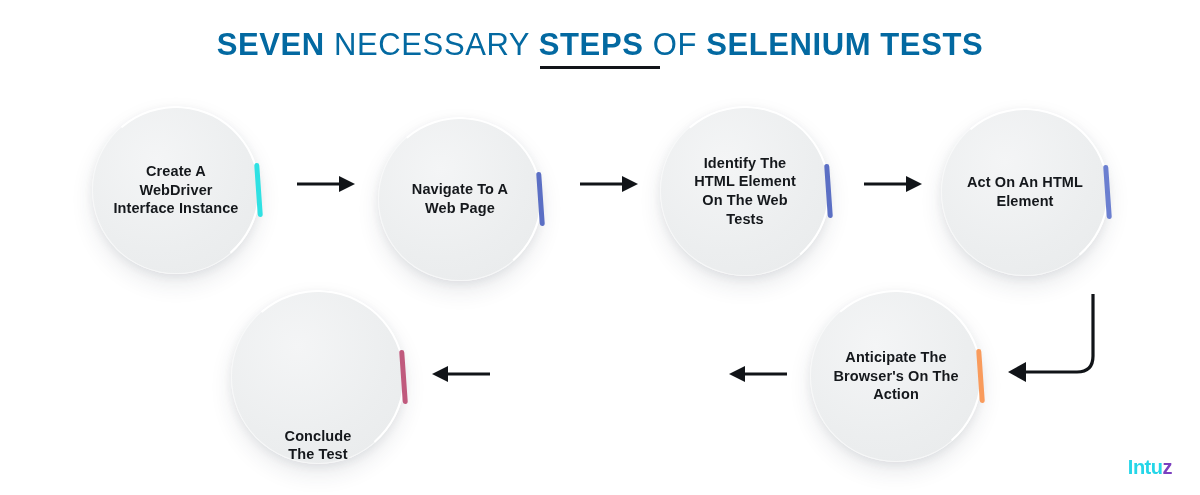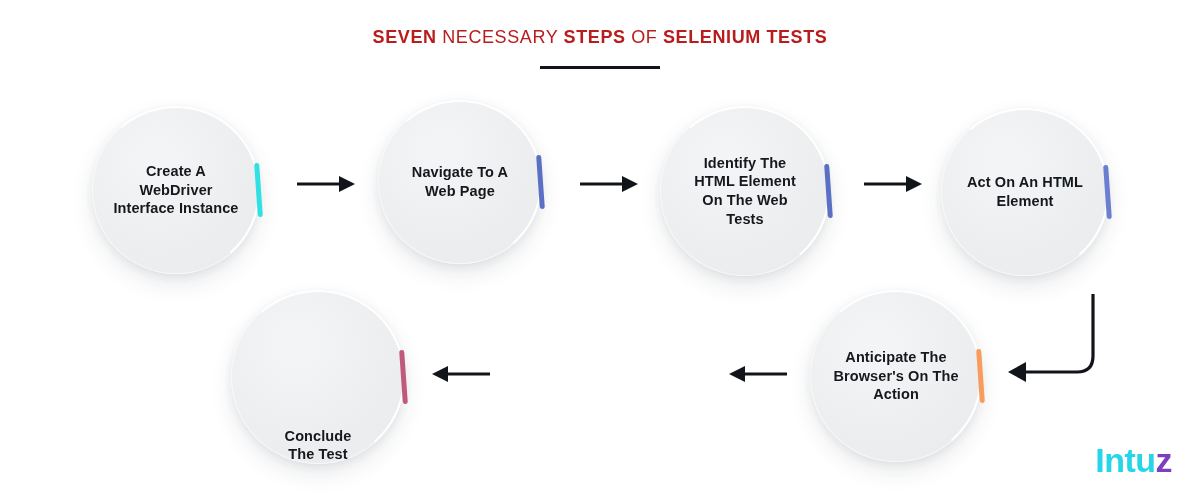--- a/index.html
+++ b/index.html
@@ -22,23 +22,23 @@
 
   
   .title-wrap {
     position: absolute;
     top: 28px;
     left: 0;
     width: 1200px;
     text-align: center;
   }
   .title {
-    font-size: 18px;
+    font-size: 31px;
     letter-spacing: 0.6px;
-    color: #b91c1c;
+    color: #0369a1;
     line-height: 1.1;
     white-space: nowrap;
   }
   .title .tb { font-weight: 700; }
   .title .tr { font-weight: 400; }
   .title-rule {
     position: absolute;
     top: 66px;
     left: 540px;
     width: 120px;
@@ -104,21 +104,21 @@
   .elbow {
     position: absolute;
     z-index: 5;
   }
 
   
   .logo {
     position: absolute;
     right: 28px;
     bottom: 18px;
-    font-size: 34px;
+    font-size: 20px;
     font-weight: 600;
     letter-spacing: -0.5px;
     line-height: 1;
     user-select: none;
   }
   .logo .lo-a { color: #25d6e8; }
   .logo .lo-b { color: #7b3fbf; }
 </style>
 </head>
 <body>
@@ -130,21 +130,21 @@
   </div>
   <div class="title-rule"></div>
 
   <div class="node" style="left:92px; top:106px; width:168px; height:168px;">
     <div class="node-label">Create A
 WebDriver
 Interface Instance</div>
     <div class="accent" style="background:#2fe1e3;"></div>
   </div>
 
-  <div class="node" style="left:378px; top:100px; width:164px; height:164px;">
+  <div class="node" style="left:378px; top:117px; width:164px; height:164px;">
     <div class="node-label">Navigate To A
 Web Page</div>
     <div class="accent" style="background:#5b6fc4;"></div>
   </div>
 
   <div class="node" style="left:660px; top:106px; width:170px; height:170px;">
     <div class="node-label">Identify The
 HTML Element
 On The Web
 Tests</div>

